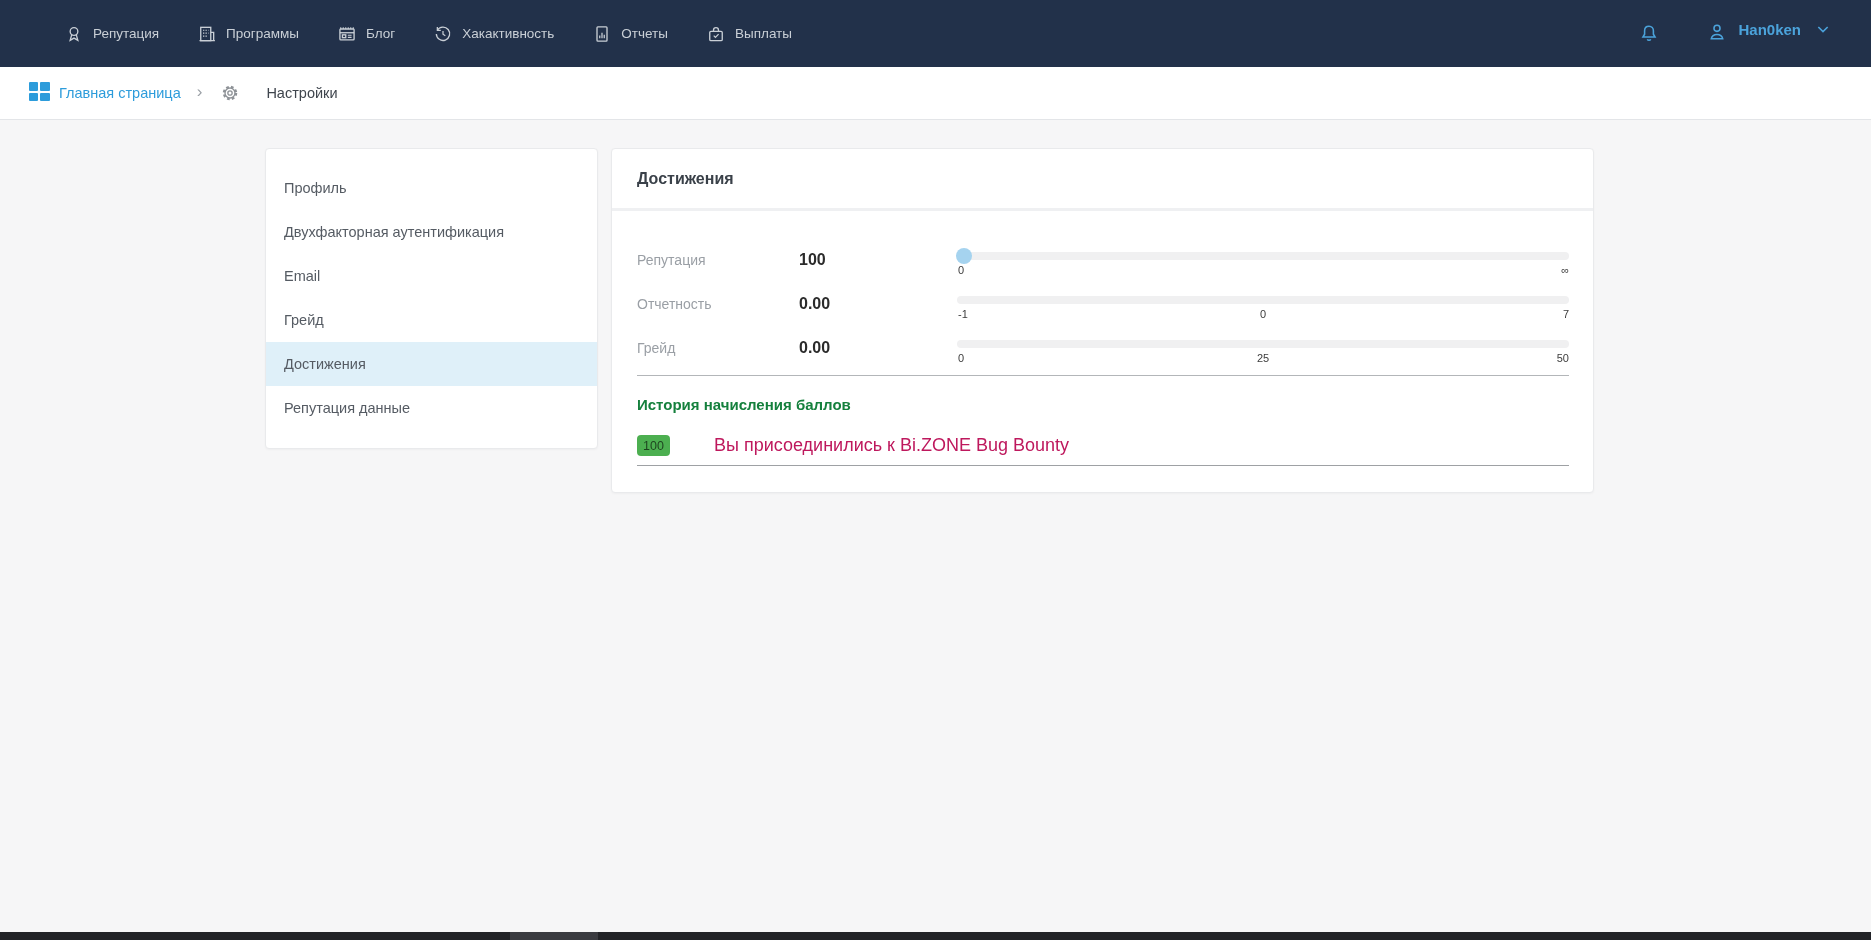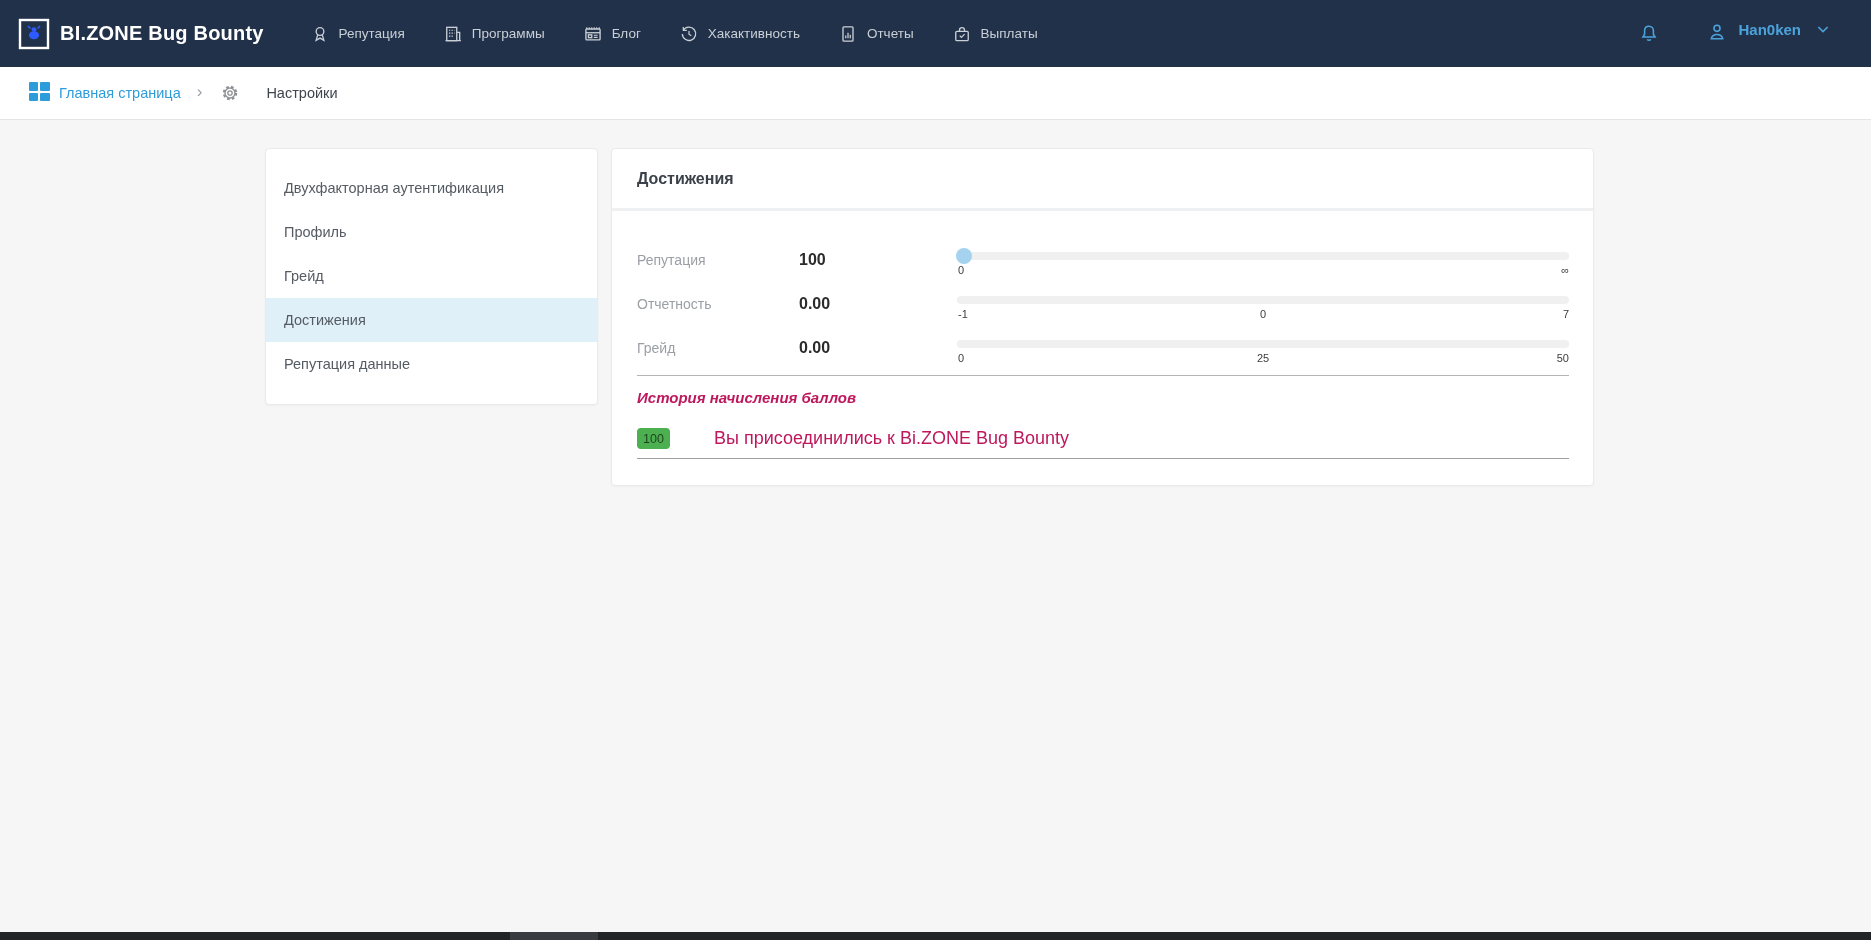--- a/index.html
+++ b/index.html
@@ -89,21 +89,21 @@
     width:16px; height:16px; border-radius:50%;
     background:var(--slider-dot,#A5D3EF); cursor:grab;
   }
   .tick { position:absolute; top:12px; font-size:11px; color:#3C3C3C; }
   .tick-min { left:1px; }
   .tick-mid { left:50%; transform:translateX(-50%); }
   .tick-max { right:0; }
 
   .body-divider { border:none; border-top:1px solid #B3B6B9; margin:5px 0 0 0; }
 
-  .history-title { margin-top:13px; font-size:15px; font-weight:700; color:#be185d;font-style:italic; }
+  .history-title { margin-top:20px; font-size:15px; font-weight:700; color:#15803d; }
   .history-row {
     margin-top:22px; display:flex; align-items:center;
     padding-bottom:9px; border-bottom:1px solid #9EA1A4;
   }
   .points-badge {
     min-width:33px; height:21px; border-radius:4px;
     background:var(--badge-green,#4CAF50);
     color:rgba(0,0,0,.62); font-size:12.5px;
     display:flex; align-items:center; justify-content:center;
     padding:0 6px;
@@ -115,33 +115,20 @@
     position:absolute; left:0; right:0; bottom:0; height:8px; background:#222327;
   }
   .bottom-strip-seg {
     position:absolute; left:510px; width:88px; top:0; bottom:0; background:#3A3B40;
   }
 </style>
 </head>
 <body>
 
 <header class="navbar">
-  <div class="logo-group">
-    <span>
-      <svg class="logo-box" viewBox="0 0 32 32">
-        <rect x="2" y="2" width="28" height="28" fill="none" stroke="#FFFFFF" stroke-width="2.4"></rect>
-        <g fill="#2E5BFF">
-          <ellipse cx="16" cy="17.2" rx="5" ry="4"></ellipse>
-          <circle cx="16" cy="11.6" r="2.4"></circle>
-        </g>
-        <path d="M12.5 10.5 L10 8 M19.5 10.5 L22 8" stroke="#2E5BFF" stroke-width="1.6" fill="none"></path>
-      </svg>
-    </span>
-    <span class="logo-text">BI.ZONE Bug Bounty</span>
-  </div>
 
   <nav class="nav-items">
     <div class="nav-item">
       <span>
         <svg width="20" height="20" viewBox="0 0 24 24" fill="none" stroke="currentColor" stroke-width="1.6">
           <circle cx="12" cy="9" r="4.6"></circle>
           <path d="M9.3 12.7 L7.4 19.6 L12 16.9 L16.6 19.6 L14.7 12.7"></path>
         </svg>
       </span>
       <span>Репутация</span>
@@ -251,24 +238,27 @@
       </svg>
     </span>
     <span class="crumb-current-label">Настройки</span>
   </div>
 </div>
 
 <div class="content">
 
   <aside class="card sidebar-card">
     <div class="side-item">
+      <span>Профиль</span>
+    </div>
+    <div class="side-item">
       <span>Двухфакторная аутентификация</span>
     </div>
     <div class="side-item">
-      <span>Профиль</span>
+      <span>Email</span>
     </div>
     <div class="side-item">
       <span>Грейд</span>
     </div>
     <div class="side-item active">
       <span>Достижения</span>
     </div>
     <div class="side-item">
       <span>Репутация данные</span>
     </div>

